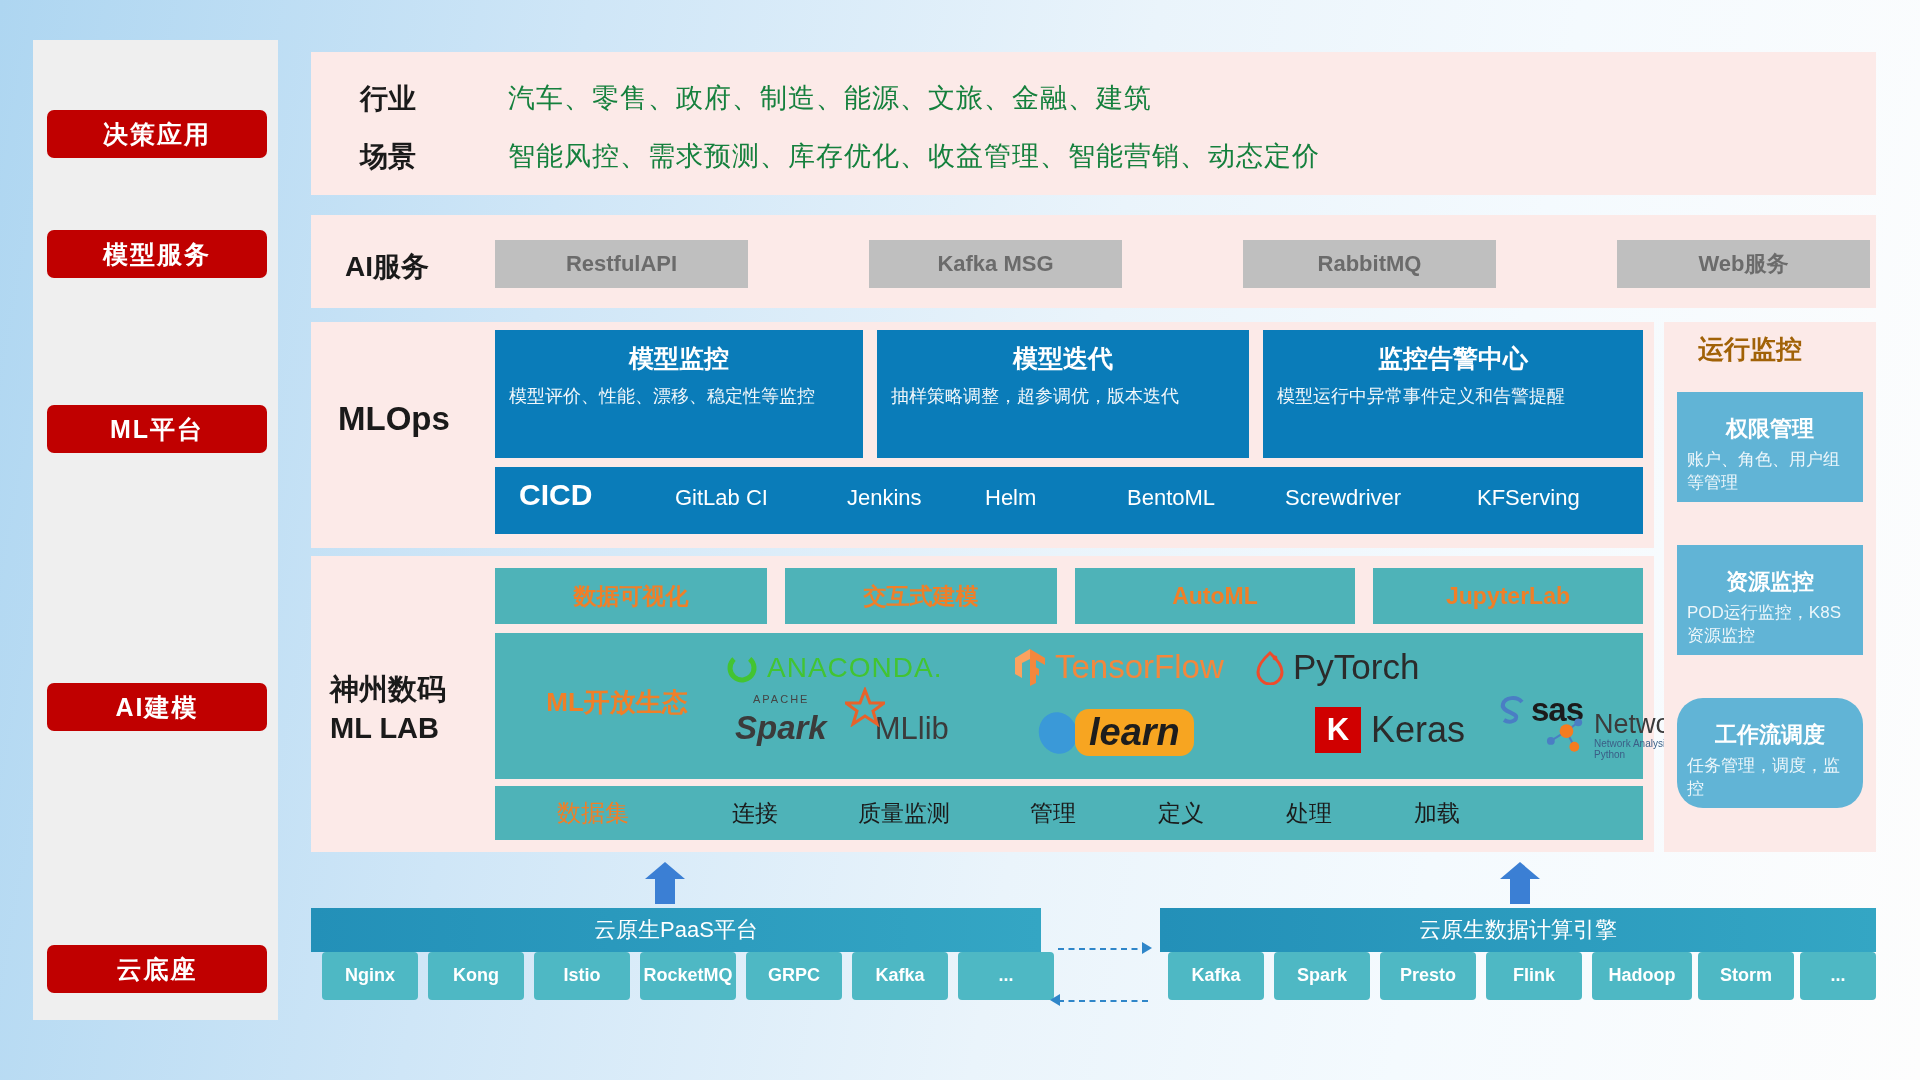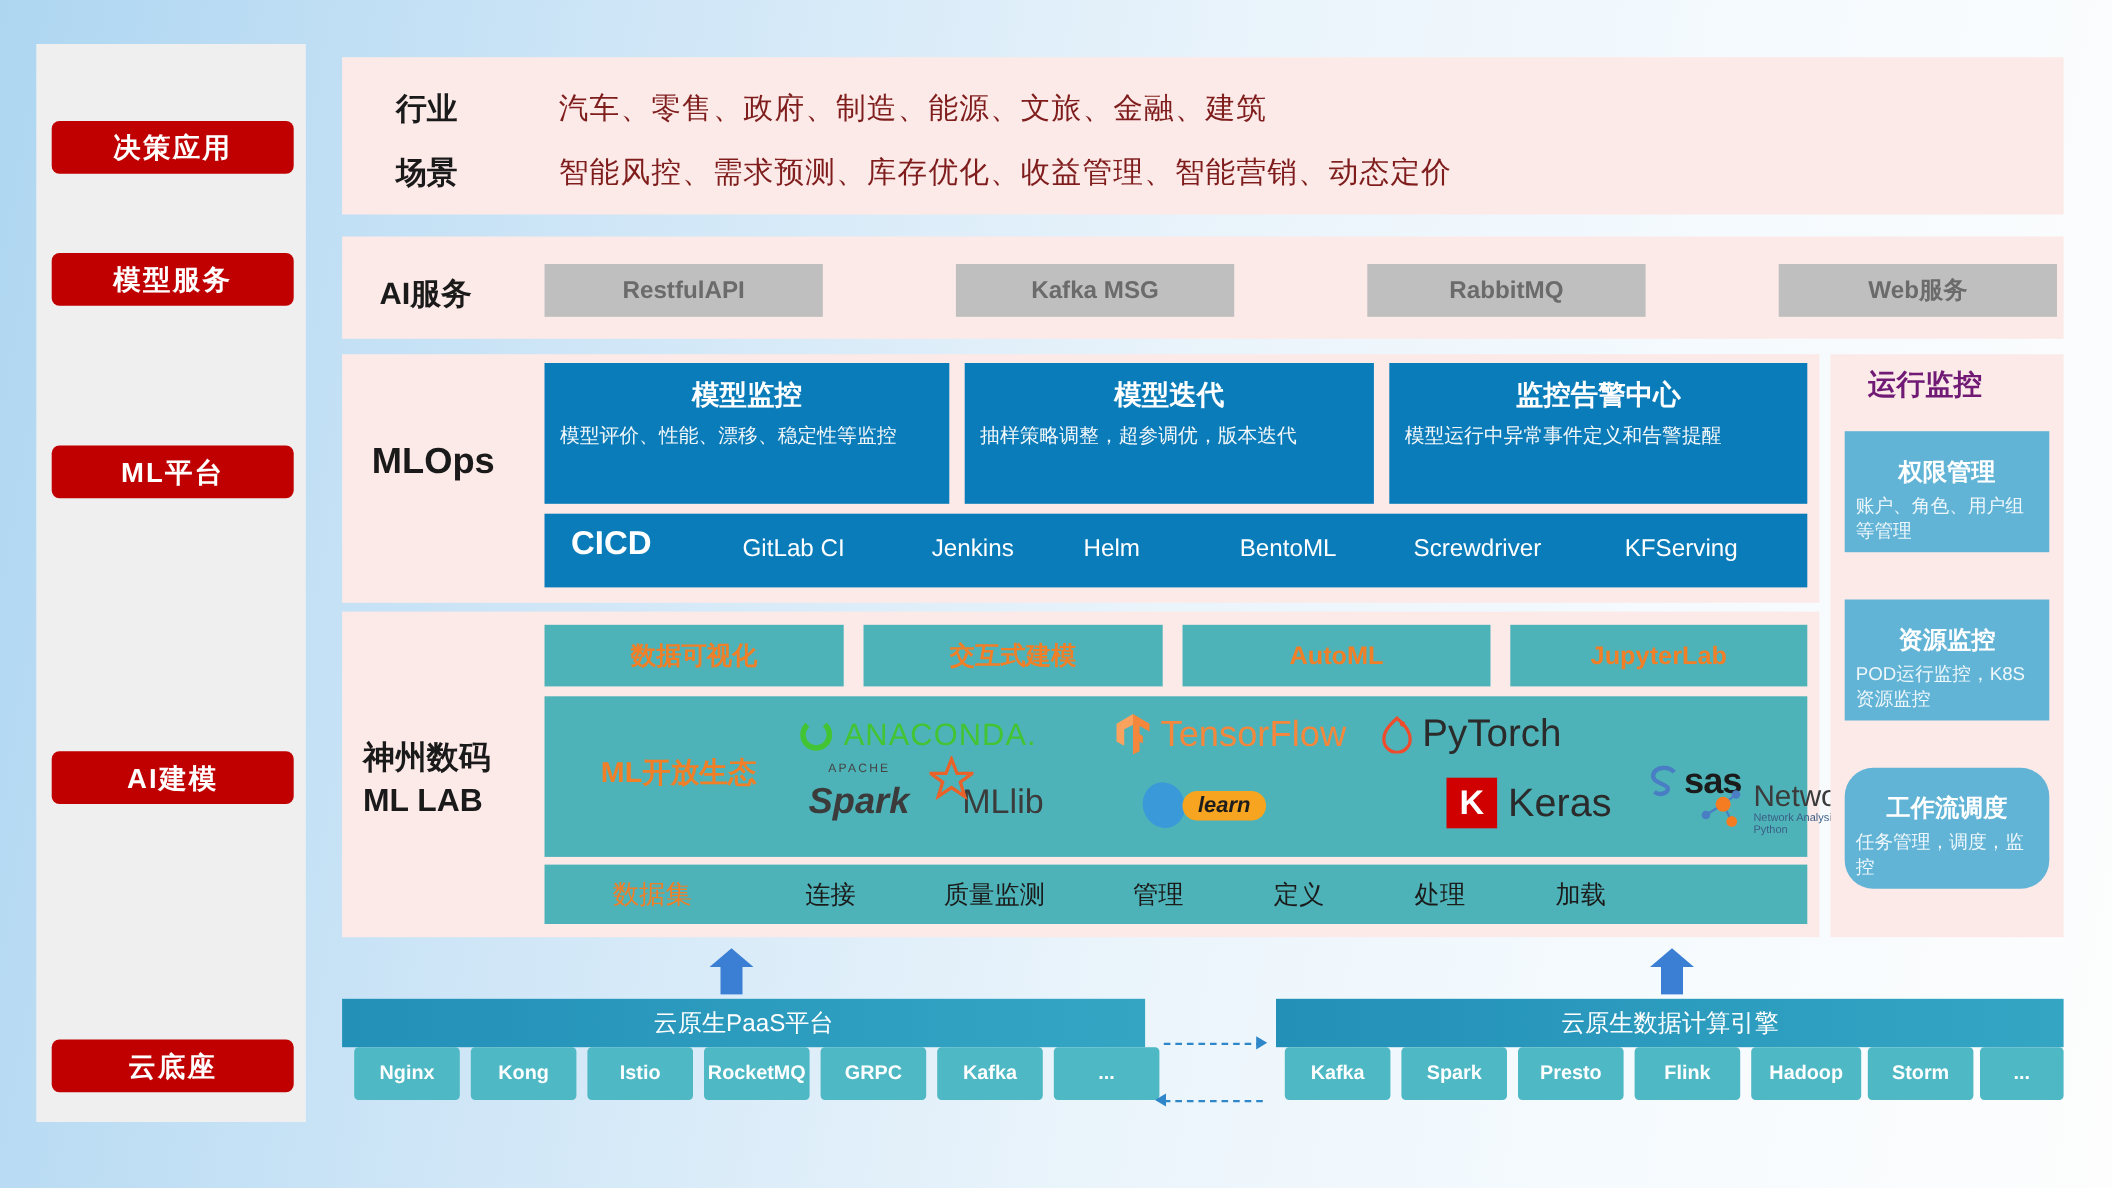--- a/index.html
+++ b/index.html
@@ -28,21 +28,21 @@
   .band{position:absolute;background:#fceae8;}
 
   .row-label{
     position:absolute;color:#1a1a1a;font-weight:bold;
     display:flex;align-items:center;
   }
 
   
   #band-apps{left:311px;top:52px;width:1565px;height:143px;}
   .apps-key{font-size:28px;font-weight:bold;color:#1a1a1a;}
-  .apps-val{font-size:27px;color:#7f1d1d;letter-spacing:1px;}
+  .apps-val{font-size:27px;color:#15803d;letter-spacing:1px;}
 
   
   #band-svc{left:311px;top:215px;width:1565px;height:93px;}
   .svc-chip{
     position:absolute;top:240px;height:48px;width:253px;
     background:#bfbfbf;color:#6b6b6b;font-size:22px;font-weight:bold;
     display:flex;align-items:center;justify-content:center;
   }
 
   
@@ -82,21 +82,21 @@
     position:absolute;left:495px;top:786px;width:1148px;height:54px;
     background:#4eb3b8;display:flex;align-items:center;
   }
   .ds-first{color:#f07f28;font-size:24px;font-weight:normal;width:196px;text-align:center;}
   .ds-item{color:#1b1b1b;font-size:23px;width:128px;text-align:center;}
 
   
   #band-monitor{left:1664px;top:322px;width:212px;height:530px;}
   .mon-title{
     position:absolute;left:1664px;top:332px;width:172px;
-    text-align:center;font-size:26px;font-weight:bold;color:#701a75;
+    text-align:center;font-size:26px;font-weight:bold;color:#a16207;
   }
   .mon-card{
     position:absolute;left:1677px;width:186px;background:#61b4d6;
     box-sizing:border-box;padding:22px 10px;color:#fff;
   }
   .mon-card .t{font-size:22px;font-weight:bold;text-align:center;margin-bottom:5px;}
   .mon-card .d{font-size:17px;line-height:1.35;color:#eef7fb;}
 
   
   .plat-bar{
@@ -227,21 +227,21 @@
         </svg>
       </div>
       <span style="font-size:31px;color:#3b3b3b;margin-left:42px;">MLlib</span>
     </div>
 
     <div style="position:absolute;left:540px;top:76px;display:flex;align-items:center;gap:4px;">
       <svg width="46" height="46" viewBox="0 0 46 46">
         <ellipse cx="23" cy="23" rx="19" ry="21" fill="#3a99d8" transform="rotate(-20 23 23)"></ellipse>
       </svg>
       <div style="background:#f7a521;border-radius:14px;padding:2px 14px;margin-left:-10px;">
-        <span style="font-size:20px;font-style:italic;font-weight:bold;color:#1d1d1d;">learn</span>
+        <span style="font-size:38px;font-style:italic;font-weight:bold;color:#1d1d1d;">learn</span>
       </div>
     </div>
 
     <div style="position:absolute;left:820px;top:74px;display:flex;align-items:center;gap:10px;">
       <div style="width:46px;height:46px;background:#d00000;display:flex;align-items:center;justify-content:center;">
         <span style="color:#fff;font-size:31px;font-weight:bold;">K</span>
       </div>
       <span style="font-size:36px;color:#2b2b2b;">Keras</span>
     </div>
 

